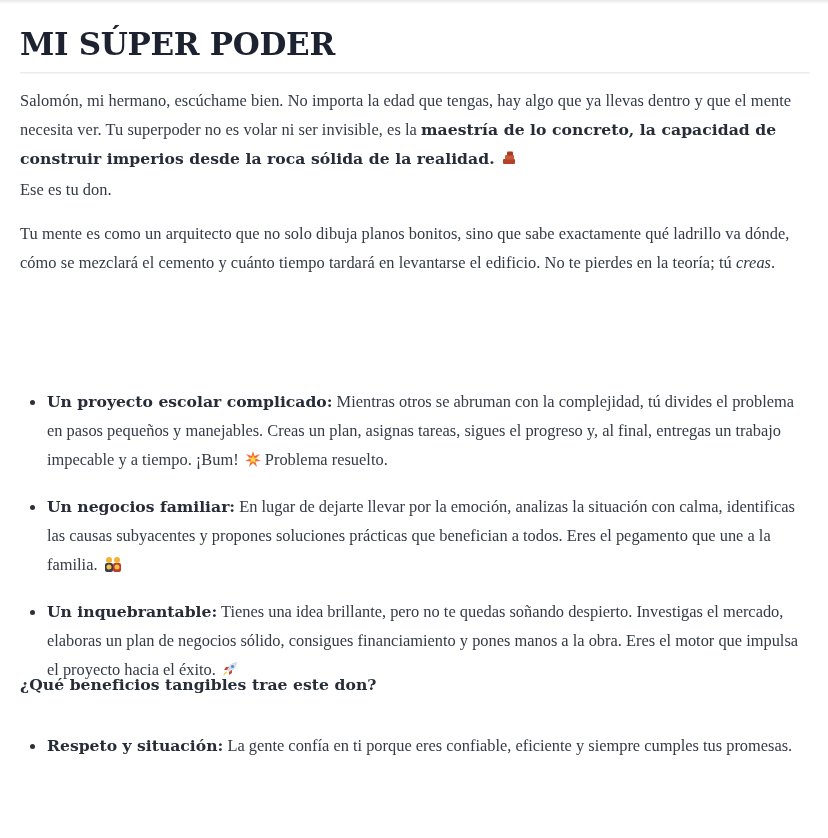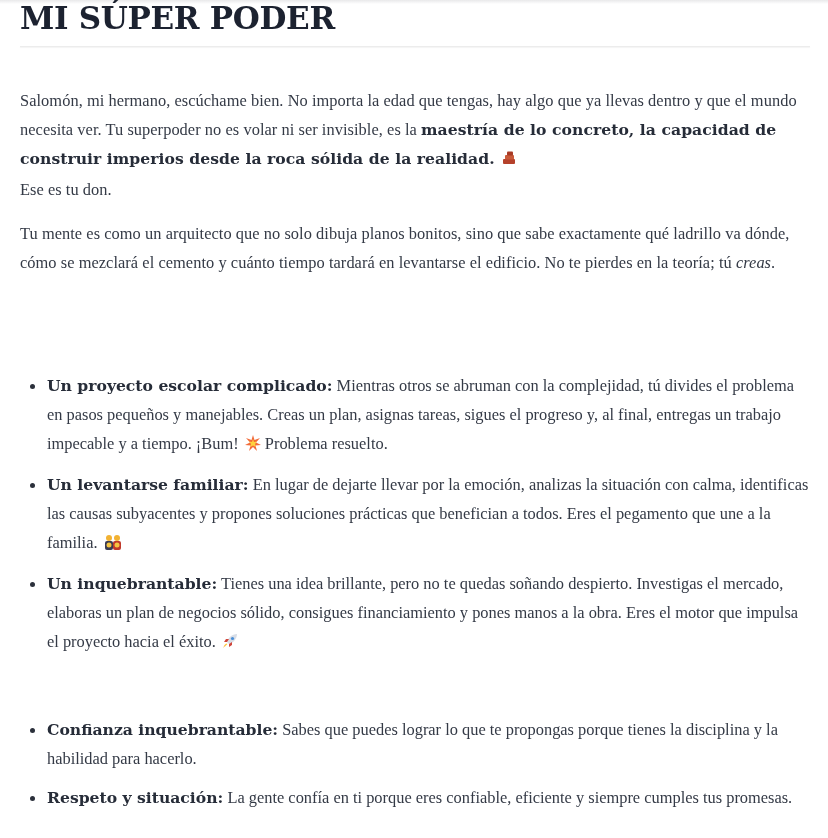--- a/index.html
+++ b/index.html
@@ -27,21 +27,21 @@
       top: 0;
       width: 788px;
     }
     h1.title {
       font-family: "DejaVu Serif", "Liberation Serif", serif;
       font-weight: bold;
       font-size: 31px;
       letter-spacing: -0.3px;
       color: #1c2230;
       margin: 0;
-      padding-top: 0;
+      padding-top: 26px;
       height: 46px;
       line-height: 36px;
     }
     .rule {
       width: 790px;
       height: 1px;
       background: #ececec;
       box-shadow: 0 1px 1px #f3f3f3;
       margin-top: 0;
     }
@@ -70,20 +70,21 @@
       list-style: none;
       width: 790px;
     }
     ul.list li {
       position: relative;
       padding-left: 27px;
       font-size: 16.4px;
       line-height: 29px;
       color: #343a46;
       font-family: "Liberation Serif", "DejaVu Serif", serif;
+      margin-top: 16px;
     }
     ul.list li .bullet {
       position: absolute;
       left: 10px;
       top: 13px;
       width: 5px;
       height: 5px;
       border-radius: 50%;
       background: #2b303b;
     }
@@ -104,21 +105,21 @@
 <body>
 
 <div class="topshade"></div>
 
 <div class="page">
 
   <h1 class="title">MI SÚPER PODER</h1>
   <div class="rule"></div>
 
   <p class="para p1">
-    <span>Salomón, mi hermano, escúchame bien. No importa la edad que tengas, hay algo que ya llevas dentro y que el mundo necesita ver. Tu superpoder no es volar ni ser invisible, es la </span><b>maestría de lo concreto, la capacidad de construir imperios desde la roca sólida de la realidad.</b>
+    <span>Salomón, mi hermano, escúchame bien. No importa la edad que tengas, hay algo que ya llevas dentro y que el mente necesita ver. Tu superpoder no es volar ni ser invisible, es la </span><b>maestría de lo concreto, la capacidad de construir imperios desde la roca sólida de la realidad.</b>
     <span class="emoji">
       <svg width="16" height="16" viewBox="0 0 16 16">
         <rect x="2" y="9" width="12" height="5" rx="1" fill="#b5412b"></rect>
         <rect x="4" y="5" width="9" height="4.5" rx="1" fill="#c95a3a"></rect>
         <rect x="6" y="1.5" width="6" height="4" rx="1" fill="#a83a24"></rect>
       </svg>
     </span><br>
     <span>Ese es tu don.</span>
   </p>
 
@@ -130,21 +131,21 @@
   <ul class="list l1">
     <li>
       <span class="bullet"></span>
       <b>Un proyecto escolar complicado:</b><span> Mientras otros se abruman con la complejidad, tú divides el problema en pasos pequeños y manejables. Creas un plan, asignas tareas, sigues el progreso y, al final, entregas un trabajo impecable y a tiempo. ¡Bum! </span><span class="emoji"><svg width="16" height="16" viewBox="0 0 16 16">
             <polygon points="8,0 9.5,5 15,3 11,7.5 16,10 10.5,10.5 12,16 8,12 4,16 5.5,10.5 0,10 5,7.5 1,3 6.5,5" fill="#f26b3a"></polygon>
             <polygon points="8,4 9,7 12,6.5 10,9 11,12 8,10.5 5,12 6,9 4,6.5 7,7" fill="#ffd23f"></polygon>
           </svg></span><span> Problema resuelto.</span>
     </li>
     <li>
       <span class="bullet"></span>
-      <b>Un levantarse familiar:</b><span> En lugar de dejarte llevar por la emoción, analizas la situación con calma, identificas las causas subyacentes y propones soluciones prácticas que benefician a todos. Eres el pegamento que une a la familia. </span><span class="emoji"><svg width="18" height="16" viewBox="0 0 18 16">
+      <b>Un negocios familiar:</b><span> En lugar de dejarte llevar por la emoción, analizas la situación con calma, identificas las causas subyacentes y propones soluciones prácticas que benefician a todos. Eres el pegamento que une a la familia. </span><span class="emoji"><svg width="18" height="16" viewBox="0 0 18 16">
             <circle cx="5" cy="4" r="3" fill="#f2b233"></circle>
             <circle cx="13" cy="4" r="3" fill="#f2b233"></circle>
             <rect x="1" y="7" width="8" height="9" rx="2" fill="#3c3c52"></rect>
             <rect x="9" y="7" width="8" height="9" rx="2" fill="#c0392b"></rect>
             <circle cx="5" cy="11" r="2.5" fill="#f5c542"></circle>
             <circle cx="13" cy="11" r="2.5" fill="#f5c542"></circle>
           </svg></span>
     </li>
     <li>
       <span class="bullet"></span>
@@ -152,25 +153,24 @@
             <path d="M15 1 C10 1 6 5 5 9 L7 11 C11 10 15 6 15 1 Z" fill="#d8dde6"></path>
             <circle cx="10.5" cy="5.5" r="1.6" fill="#4a90d9"></circle>
             <path d="M5 9 L2 9 L4 6 L7 6 Z" fill="#d0453a"></path>
             <path d="M7 11 L7 14 L10 12 L10 9 Z" fill="#d0453a"></path>
             <path d="M5 11 L1 15 L3 11.5 Z" fill="#f5a623"></path>
             <path d="M5.5 11 L2.5 14 L4 10.5 Z" fill="#ffd23f"></path>
           </svg></span>
     </li>
   </ul>
 
+  <p class="para h4">
+    <b>¿Qué beneficios tangibles trae este don?</b>
+  </p>
 
   <ul class="list l2">
-    <li>
-      <span class="bullet"></span>
-      <b>Confianza inquebrantable:</b><span> Sabes que puedes lograr lo que te propongas porque tienes la disciplina y la habilidad para hacerlo.</span>
-    </li>
     <li>
       <span class="bullet"></span>
       <b>Respeto y situación:</b><span> La gente confía en ti porque eres confiable, eficiente y siempre cumples tus promesas.</span>
     </li>
   </ul>
 
 </div>
 
 </body></html>

